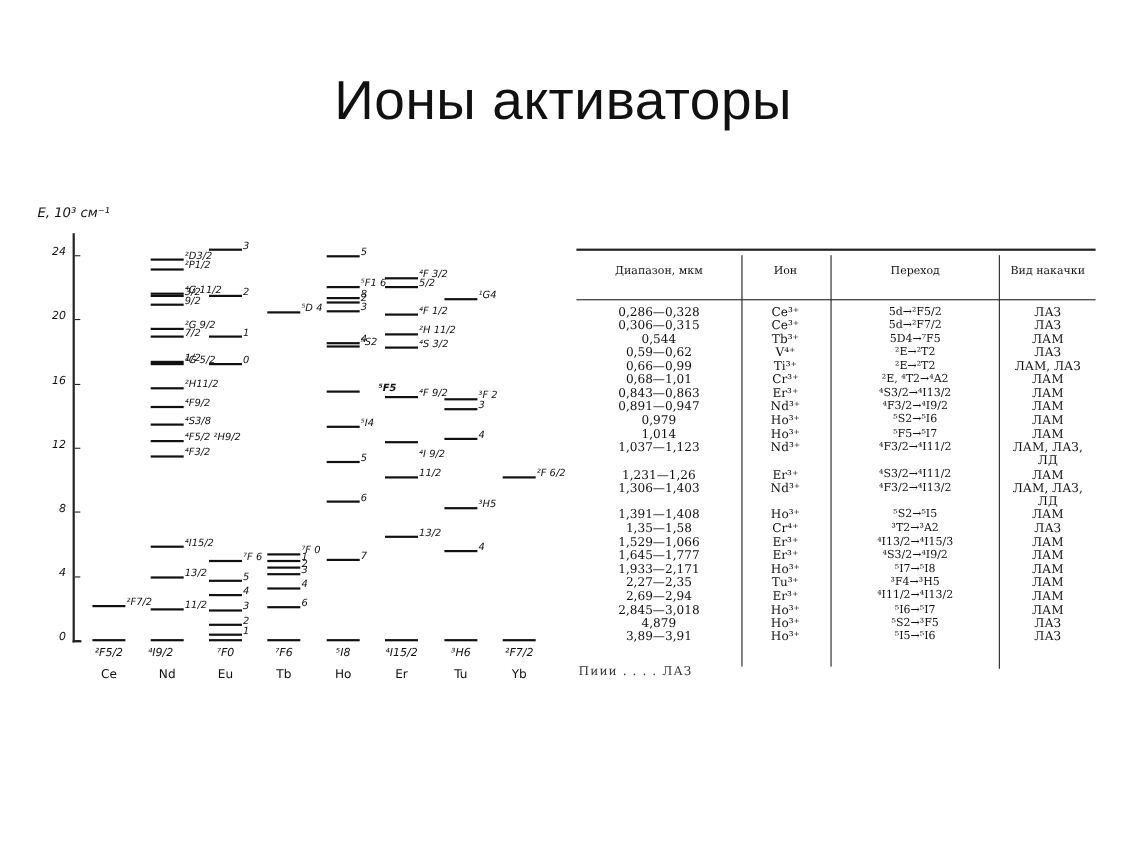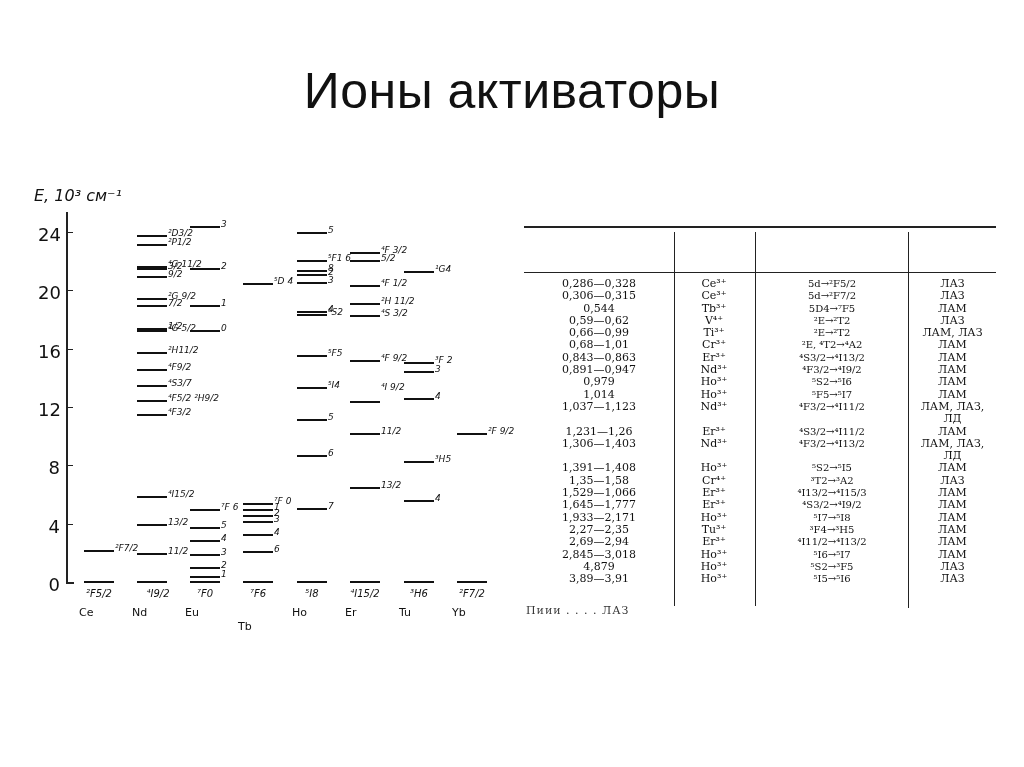--- a/index.html
+++ b/index.html
@@ -1,28 +1,28 @@
 <!DOCTYPE html>
 <html><head>
 <meta charset="utf-8">
 <style>
   html, body { margin:0; padding:0; background:#ffffff; }
   body { width:1024px; height:767px; position:relative; overflow:hidden; font-family:"DejaVu Serif", serif; color:#111; }
   .slide-title { position:absolute; left:0; top:62px; width:1024px; text-align:center; font-family:"Liberation Sans", sans-serif; font-size:50px; color:#111; letter-spacing:0.5px; }
 
   
   .diagram { position:absolute; left:0; top:0; width:520px; height:767px; }
-  .ylabel { position:absolute; left:34px; top:186px; font-size:16px; font-style:italic; font-family:"DejaVu Sans", sans-serif; }
+  .ylabel { position:absolute; left:34px; top:186px; font-size:12px; font-style:italic; font-family:"DejaVu Sans", sans-serif; }
   .axis-line { position:absolute; left:66px; top:212px; width:2px; height:372px; background:#222; }
   .axis-base { position:absolute; left:66px; top:582px; width:8px; height:2px; background:#222; }
   .ytick { position:absolute; width:5px; height:1px; background:#222; left:68px; }
-  .ytick-label { position:absolute; left:38px; width:22px; text-align:right; font-size:18px; font-family:"DejaVu Sans", sans-serif; }
+  .ytick-label { position:absolute; left:38px; width:22px; text-align:right; font-size:10px; font-style:italic; font-family:"DejaVu Sans", sans-serif; }
   .level { position:absolute; height:2px; background:#111; }
   .lbl { position:absolute; font-size:9px; font-style:italic; font-family:"DejaVu Sans", sans-serif; white-space:nowrap; line-height:10px; }
-  .ion-name { position:absolute; top:606px; font-size:11px; font-family:"DejaVu Sans", sans-serif; width:40px; text-align:left; }
+  .ion-name { position:absolute; top:606px; font-size:11px; font-family:"DejaVu Sans", sans-serif; width:40px; text-align:center; }
   .ground-lbl { position:absolute; top:588px; font-size:10px; font-style:italic; font-family:"DejaVu Sans", sans-serif; width:44px; text-align:center; }
 
   
   .table-wrap { position:absolute; left:524px; top:212px; width:472px; height:400px; font-size:11px; }
   .top-rule { position:absolute; left:0; top:14px; width:472px; height:2px; background:#222; }
   .t-header { position:absolute; top:17px; left:0; width:472px; height:42px; }
   .t-header div { position:absolute; top:12px; font-size:10px; text-align:center; }
   .hdr-rule { position:absolute; left:0; top:60px; width:472px; height:1px; background:#222; }
   .vline { position:absolute; width:1px; background:#222; }
   .t-body { position:absolute; left:0; top:66px; width:472px; }
@@ -56,34 +56,34 @@
     <div class="ytick" style="top: 290.333px;"></div>
     <div class="ytick-label" style="top: 282.333px;">20</div>
     <div class="ytick" style="top: 232px;"></div>
     <div class="ytick-label" style="top: 224px;">24</div>
     <div class="level" style="left: 84px; top: 581px; width: 30px;"></div>
     <div class="ground-lbl" style="left: 77px;">²F5/2</div>
     <div class="ion-name" style="left: 79px;">Ce</div>
     <div class="level" style="left: 84px; top: 549.917px; width: 30px;"></div>
     <div class="lbl" style="left: 115px; top: 542.917px;">²F7/2</div>
     <div class="level" style="left: 137px; top: 581px; width: 30px;"></div>
-    <div class="ground-lbl" style="left: 136px;">⁴I9/2</div>
+    <div class="ground-lbl" style="left: 124px;">⁴I9/2</div>
     <div class="ion-name" style="left: 132px;">Nd</div>
     <div class="level" style="left: 137px; top: 552.833px; width: 30px;"></div>
     <div class="lbl" style="left: 168px; top: 545.833px;">11/2</div>
     <div class="level" style="left: 137px; top: 523.667px; width: 30px;"></div>
     <div class="lbl" style="left: 168px; top: 516.667px;">13/2</div>
     <div class="level" style="left: 137px; top: 495.958px; width: 30px;"></div>
     <div class="lbl" style="left: 168px; top: 488.958px;">⁴I15/2</div>
     <div class="level" style="left: 137px; top: 414.292px; width: 30px;"></div>
     <div class="lbl" style="left: 168px; top: 407.292px;">⁴F3/2</div>
     <div class="level" style="left: 137px; top: 399.708px; width: 30px;"></div>
     <div class="lbl" style="left: 168px; top: 392.708px;">⁴F5/2 ²H9/2</div>
     <div class="level" style="left: 137px; top: 385.125px; width: 30px;"></div>
-    <div class="lbl" style="left: 168px; top: 378.125px;">⁴S3/7</div>
+    <div class="lbl" style="left: 168px; top: 378.125px;">⁴S3/8</div>
     <div class="level" style="left: 137px; top: 369.083px; width: 30px;"></div>
     <div class="lbl" style="left: 168px; top: 362.083px;">⁴F9/2</div>
     <div class="level" style="left: 137px; top: 351.583px; width: 30px;"></div>
     <div class="lbl" style="left: 168px; top: 344.583px;">²H11/2</div>
     <div class="level" style="left: 137px; top: 329.708px; width: 30px;"></div>
     <div class="lbl" style="left: 168px; top: 322.708px;">²G 5/2</div>
     <div class="level" style="left: 137px; top: 328.25px; width: 30px;"></div>
     <div class="lbl" style="left: 168px; top: 321.25px;">1/2</div>
     <div class="level" style="left: 137px; top: 304.917px; width: 30px;"></div>
     <div class="lbl" style="left: 168px; top: 297.917px;">7/2</div>
@@ -117,21 +117,21 @@
     <div class="level" style="left: 190px; top: 329.708px; width: 30px;"></div>
     <div class="lbl" style="left: 221px; top: 322.708px;">0</div>
     <div class="level" style="left: 190px; top: 304.917px; width: 30px;"></div>
     <div class="lbl" style="left: 221px; top: 297.917px;">1</div>
     <div class="level" style="left: 190px; top: 268.458px; width: 30px;"></div>
     <div class="lbl" style="left: 221px; top: 261.458px;">2</div>
     <div class="level" style="left: 190px; top: 226.167px; width: 30px;"></div>
     <div class="lbl" style="left: 221px; top: 219.167px;">3</div>
     <div class="level" style="left: 243px; top: 581px; width: 30px;"></div>
     <div class="ground-lbl" style="left: 236px;">⁷F6</div>
-    <div class="ion-name" style="left: 238px; margin-top: 14px;">Tb</div>
+    <div class="ion-name" style="left: 238px;">Tb</div>
     <div class="level" style="left: 243px; top: 551.375px; width: 30px;"></div>
     <div class="lbl" style="left: 274px; top: 544.375px;">6</div>
     <div class="level" style="left: 243px; top: 533.875px; width: 30px;"></div>
     <div class="lbl" style="left: 274px; top: 526.875px;">4</div>
     <div class="level" style="left: 243px; top: 520.75px; width: 30px;"></div>
     <div class="lbl" style="left: 274px; top: 513.75px;">3</div>
     <div class="level" style="left: 243px; top: 514.917px; width: 30px;"></div>
     <div class="lbl" style="left: 274px; top: 507.917px;">2</div>
     <div class="level" style="left: 243px; top: 509.083px; width: 30px;"></div>
     <div class="lbl" style="left: 274px; top: 502.083px;">1</div>
@@ -144,21 +144,21 @@
     <div class="ion-name" style="left: 292px;">Ho</div>
     <div class="level" style="left: 297px; top: 507.625px; width: 30px;"></div>
     <div class="lbl" style="left: 328px; top: 500.625px;">7</div>
     <div class="level" style="left: 297px; top: 455.125px; width: 30px;"></div>
     <div class="lbl" style="left: 328px; top: 448.125px;">6</div>
     <div class="level" style="left: 297px; top: 418.667px; width: 30px;"></div>
     <div class="lbl" style="left: 328px; top: 411.667px;">5</div>
     <div class="level" style="left: 297px; top: 386.583px; width: 30px;"></div>
     <div class="lbl" style="left: 328px; top: 379.583px;">⁵I4</div>
     <div class="level" style="left: 297px; top: 354.5px; width: 30px;"></div>
-    <div class="lbl" style="left: 328px; top: 347.5px;">⁵F5</div>
+    <div class="lbl" style="left: 344px; top: 347.5px; font-weight: bold;">⁵F5</div>
     <div class="level" style="left: 297px; top: 313.667px; width: 30px;"></div>
     <div class="lbl" style="left: 328px; top: 306.667px;">⁵S2</div>
     <div class="level" style="left: 297px; top: 310.75px; width: 30px;"></div>
     <div class="lbl" style="left: 328px; top: 303.75px;">4</div>
     <div class="level" style="left: 297px; top: 281.583px; width: 30px;"></div>
     <div class="lbl" style="left: 328px; top: 274.583px;">3</div>
     <div class="level" style="left: 297px; top: 274.292px; width: 30px;"></div>
     <div class="lbl" style="left: 328px; top: 267.292px;">2</div>
     <div class="level" style="left: 297px; top: 269.917px; width: 30px;"></div>
     <div class="lbl" style="left: 328px; top: 262.917px;">8</div>
@@ -167,21 +167,21 @@
     <div class="level" style="left: 297px; top: 232px; width: 30px;"></div>
     <div class="lbl" style="left: 328px; top: 225px;">5</div>
     <div class="level" style="left: 350px; top: 581px; width: 30px;"></div>
     <div class="ground-lbl" style="left: 343px;">⁴I15/2</div>
     <div class="ion-name" style="left: 345px;">Er</div>
     <div class="level" style="left: 350px; top: 487.208px; width: 30px;"></div>
     <div class="lbl" style="left: 381px; top: 480.208px;">13/2</div>
     <div class="level" style="left: 350px; top: 433.25px; width: 30px;"></div>
     <div class="lbl" style="left: 381px; top: 426.25px;">11/2</div>
     <div class="level" style="left: 350px; top: 401.167px; width: 30px;"></div>
-    <div class="lbl" style="left: 381px; top: 382px;">⁴I 9/2</div>
+    <div class="lbl" style="left: 381px; top: 408px;">⁴I 9/2</div>
     <div class="level" style="left: 350px; top: 360.333px; width: 30px;"></div>
     <div class="lbl" style="left: 381px; top: 353.333px;">⁴F 9/2</div>
     <div class="level" style="left: 350px; top: 315.125px; width: 30px;"></div>
     <div class="lbl" style="left: 381px; top: 308.125px;">⁴S 3/2</div>
     <div class="level" style="left: 350px; top: 303.458px; width: 30px;"></div>
     <div class="lbl" style="left: 381px; top: 296.458px;">²H 11/2</div>
     <div class="level" style="left: 350px; top: 284.5px; width: 30px;"></div>
     <div class="lbl" style="left: 381px; top: 277.5px;">⁴F 1/2</div>
     <div class="level" style="left: 350px; top: 259.708px; width: 30px;"></div>
     <div class="lbl" style="left: 381px; top: 252.708px;">5/2</div>
@@ -199,25 +199,31 @@
     <div class="level" style="left: 404px; top: 370.542px; width: 30px;"></div>
     <div class="lbl" style="left: 435px; top: 363.542px;">3</div>
     <div class="level" style="left: 404px; top: 361.792px; width: 30px;"></div>
     <div class="lbl" style="left: 435px; top: 354.792px;">³F 2</div>
     <div class="level" style="left: 404px; top: 271.375px; width: 30px;"></div>
     <div class="lbl" style="left: 435px; top: 264.375px;">¹G4</div>
     <div class="level" style="left: 457px; top: 581px; width: 30px;"></div>
     <div class="ground-lbl" style="left: 450px;">²F7/2</div>
     <div class="ion-name" style="left: 452px;">Yb</div>
     <div class="level" style="left: 457px; top: 433.25px; width: 30px;"></div>
-    <div class="lbl" style="left: 488px; top: 426.25px;">²F 9/2</div>
+    <div class="lbl" style="left: 488px; top: 426.25px;">²F 6/2</div>
   </div>
 
 <div class="table-wrap">
   <div class="top-rule"></div>
+  <div class="t-header">
+    <div style="left:0;width:150px;">Диапазон, мкм</div>
+    <div style="left:150px;width:80px;">Ион</div>
+    <div style="left:232px;width:152px;">Переход</div>
+    <div style="left:385px;width:87px;">Вид накачки</div>
+  </div>
   <div class="hdr-rule"></div>
   <div class="vline" style="left:150px;top:20px;height:374px;"></div>
   <div class="vline" style="left:231px;top:20px;height:374px;"></div>
   <div class="vline" style="left:384px;top:20px;height:376px;"></div>
   <div class="t-body" id="tbody">
       <div class="row">
         <span class="c-range">0,286—0,328</span>
         <span class="c-ion">Ce³⁺</span>
         <span class="c-trans">5d→²F5/2</span>
         <span class="c-pump">ЛАЗ</span>

